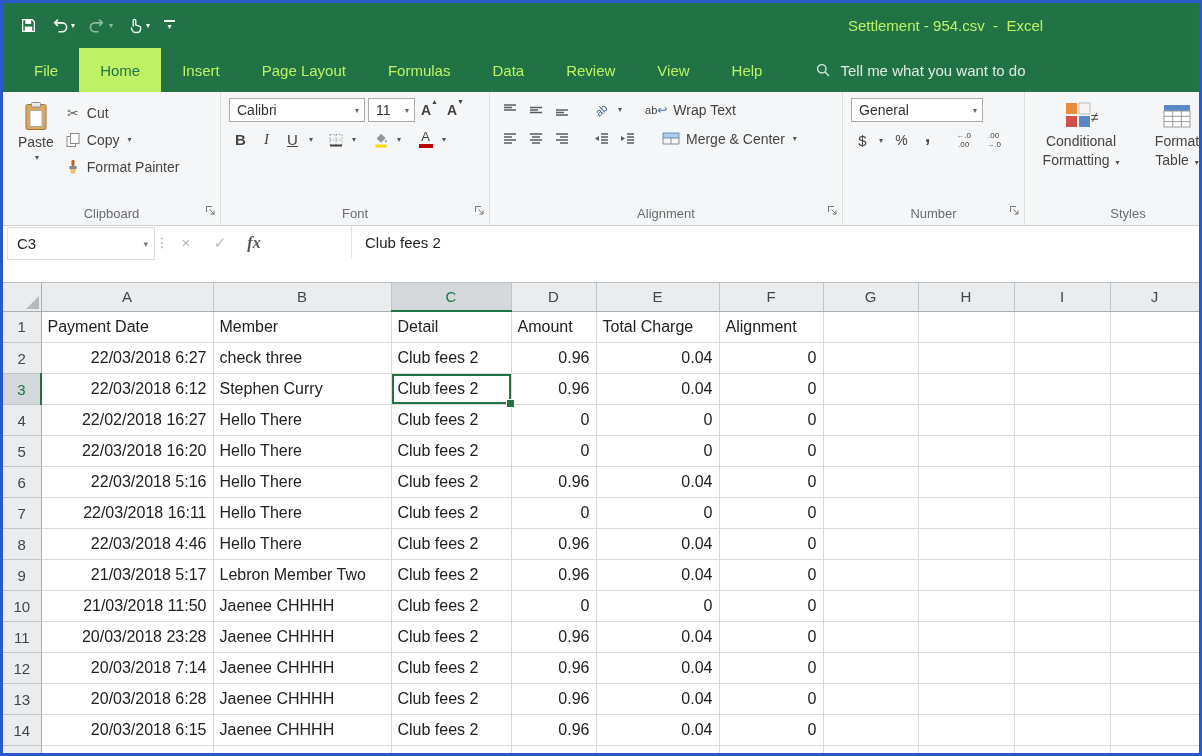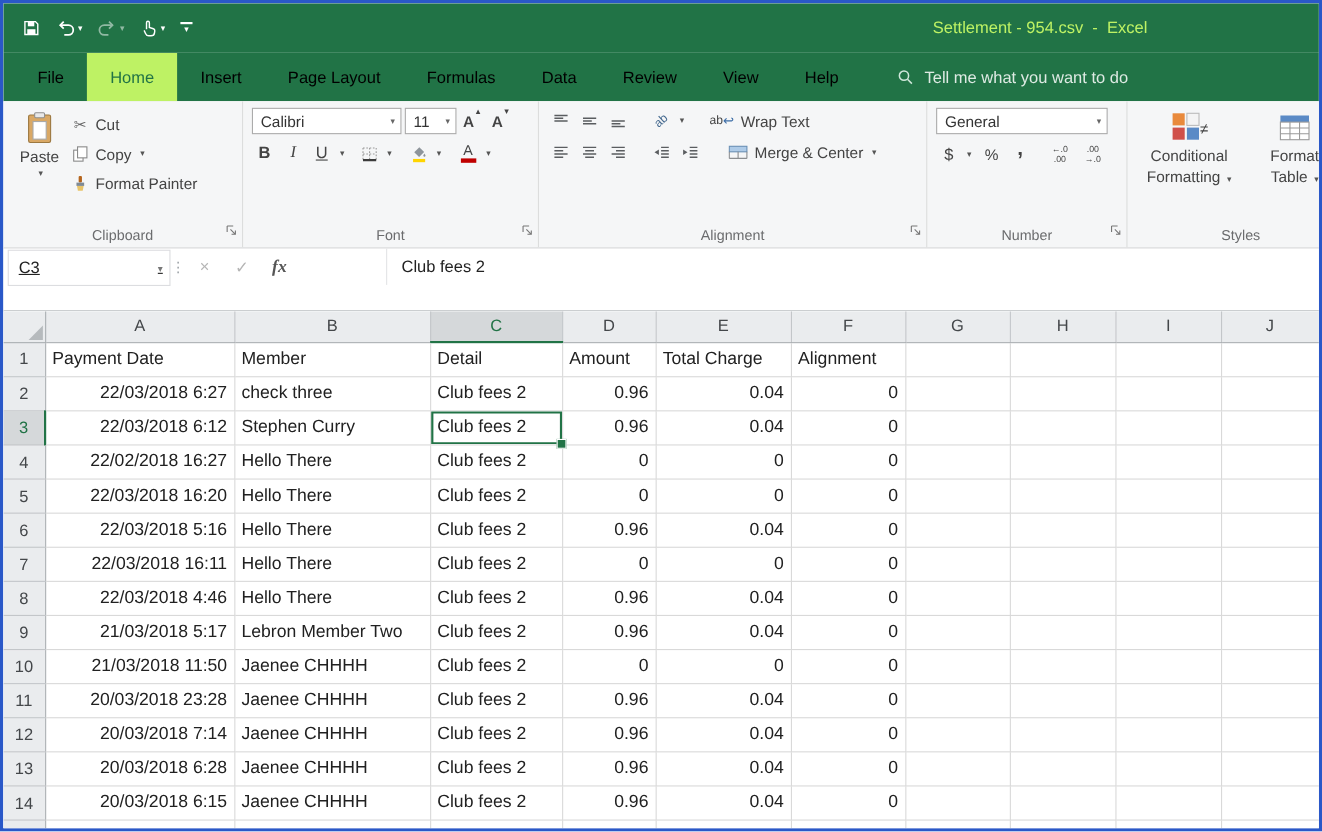--- a/index.html
+++ b/index.html
@@ -16,21 +16,21 @@
   .qat-btn.dim { opacity:.5; }
   .caret { font-size:8px; color:#fff; line-height:1; }
   .cz { display:flex; flex-direction:column; align-items:center; gap:1px; }
   .cz-bar { display:block; width:11px; border-top:2px solid #fff; }
   .cz-caret { font-style:normal; font-size:8px; color:#fff; line-height:1; }
   .window-title { position:absolute; left:845px; top:0; height:100%; display:flex; align-items:center;
                   color:#bef264; font-size:15px; white-space:pre; }
 
   
   .tabbar { flex:0 0 44px; background:#217346; display:flex; align-items:stretch; padding-left:10px; }
-  .tab { color:#000000; font-size:15px; padding:0 21px; display:flex; align-items:center; cursor:default; white-space:nowrap; }
+  .tab { color:#bef264; font-size:15px; padding:0 21px; display:flex; align-items:center; cursor:default; white-space:nowrap; }
   .tab.active { background:#bef264; color:#217346; }
   .tellme { display:flex; align-items:center; gap:9px; margin-left:32px; font-size:15px; color:rgba(255,255,255,.85); cursor:default; }
 
   
   .ribbon { flex:0 0 134px; background:#f5f6f7; border-bottom:1px solid #cfd0d1; display:flex; overflow:hidden; color:#444; }
   .rgroup { position:relative; border-right:1px solid #dcdddd; display:flex; flex-direction:column; }
   .rgroup-body { flex:1; padding:6px 6px 0 8px; display:flex; }
   .rgroup-body.col { flex-direction:column; }
   .rgroup-footer { height:24px; display:flex; align-items:center; justify-content:center;
                    color:#6b6c6e; font-size:13px; }
@@ -61,21 +61,21 @@
   .slanted { display:inline-block; transform:rotate(-42deg); font-size:11px; color:#44698f; }
   .wrap-ic { display:flex; align-items:center; font-size:11px; color:#444; }
   .wrap-ic .arrow { color:#3f6fa8; font-size:12px; }
   .dec-btn { display:flex; flex-direction:column; align-items:center; justify-content:center;
              font-size:8px; line-height:9px; color:#444; min-width:27px; height:24px; cursor:default; }
   .licon { display:block; }
 
   
   .formula-section { flex:0 0 57px; background:#fff; border-bottom:1px solid #bfc2c5; display:flex; align-items:flex-start; }
   .name-box { width:148px; height:33px; margin:1px 0 0 4px; border:1px solid #dcdde0; display:flex;
-              align-items:center; justify-content:space-between; padding:0 6px 0 9px; font-size:15px; color:#222;text-decoration:underline; }
+              align-items:center; justify-content:space-between; padding:0 6px 0 9px; font-size:15px; color:#222; }
   .nb-caret { font-size:9px; color:#777; }
   .fb-split { width:14px; height:33px; display:flex; align-items:center; justify-content:center; color:#9aa0a5; font-size:13px; }
   .fb-btn { width:34px; height:33px; display:flex; align-items:center; justify-content:center; font-size:15px; cursor:default; }
   .fb-btn.dim { color:#b5b5b5; }
   .fb-btn.fx { font-family:"Liberation Serif", serif; font-style:italic; font-weight:bold; color:#555; font-size:16px; }
   .fb-divider { width:1px; height:33px; background:#e3e4e6; margin-left:80px; }
   .fb-value { flex:1; height:33px; line-height:33px; padding-left:13px; font-size:15px; color:#222; }
 
   
   .grid-area { flex:1; overflow:hidden; background:#fff; }
@@ -339,21 +339,21 @@
         <svg width="11" height="11" viewBox="0 0 11 11">
           <path d="M1.5 1.5 H7 M1.5 1.5 V7" stroke="#767676" fill="none"></path>
           <path d="M4.5 4.5 L9 9 M9 5.5 V9 H5.5" stroke="#767676" fill="none"></path>
         </svg>
       </span>
     </div>
 
     <div class="rgroup" style="flex:0 0 182px;">
       <div class="rgroup-body col">
         <div class="rrow">
-          <div class="combo" style="width:156px;">
+          <div class="combo" style="width:132px;">
             <span>General</span>
             <span class="combo-caret">▾</span>
           </div>
         </div>
         <div class="rrow">
           <div class="ibtn" style="font-size:15px;">$</div>
           <span class="mini-caret">▾</span>
           <div class="ibtn" style="font-size:14px; margin-left:4px;">%</div>
           <div class="ibtn" style="font-size:19px; font-weight:bold; padding-bottom:8px;">,</div>
           <div class="dec-btn" style="margin-left:8px;">

